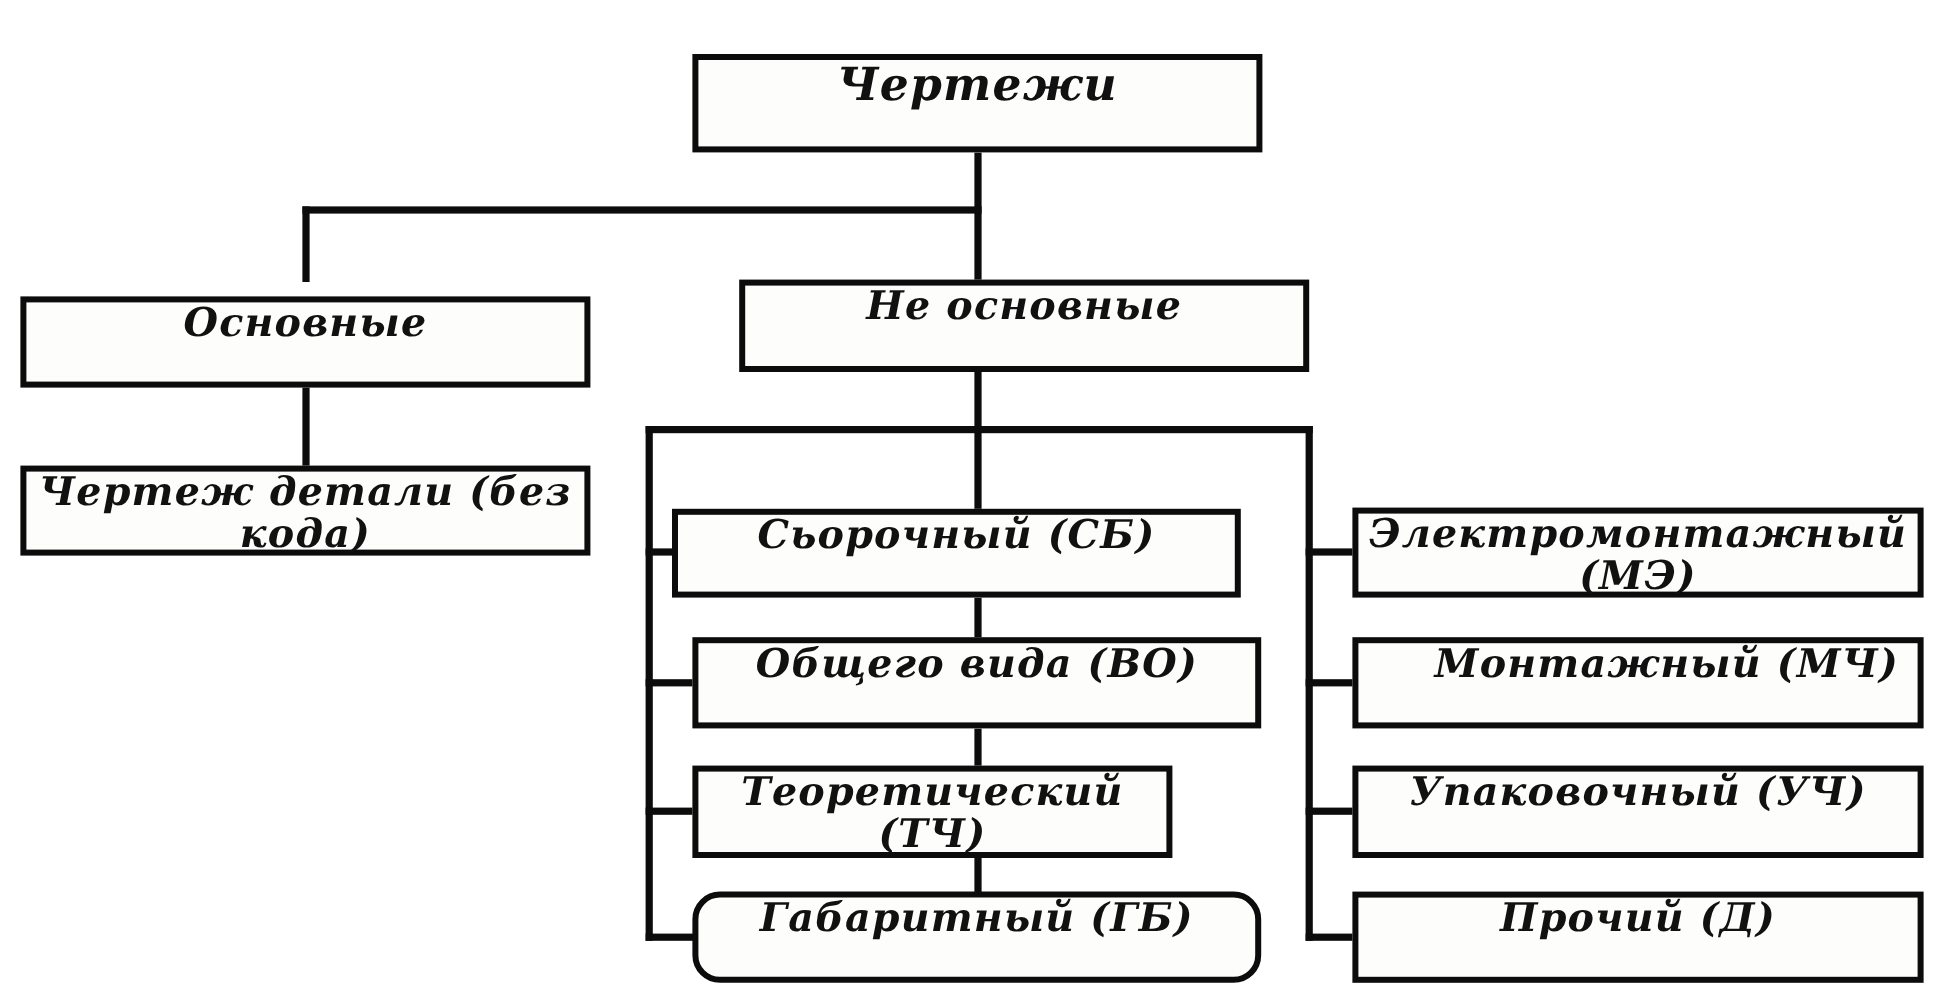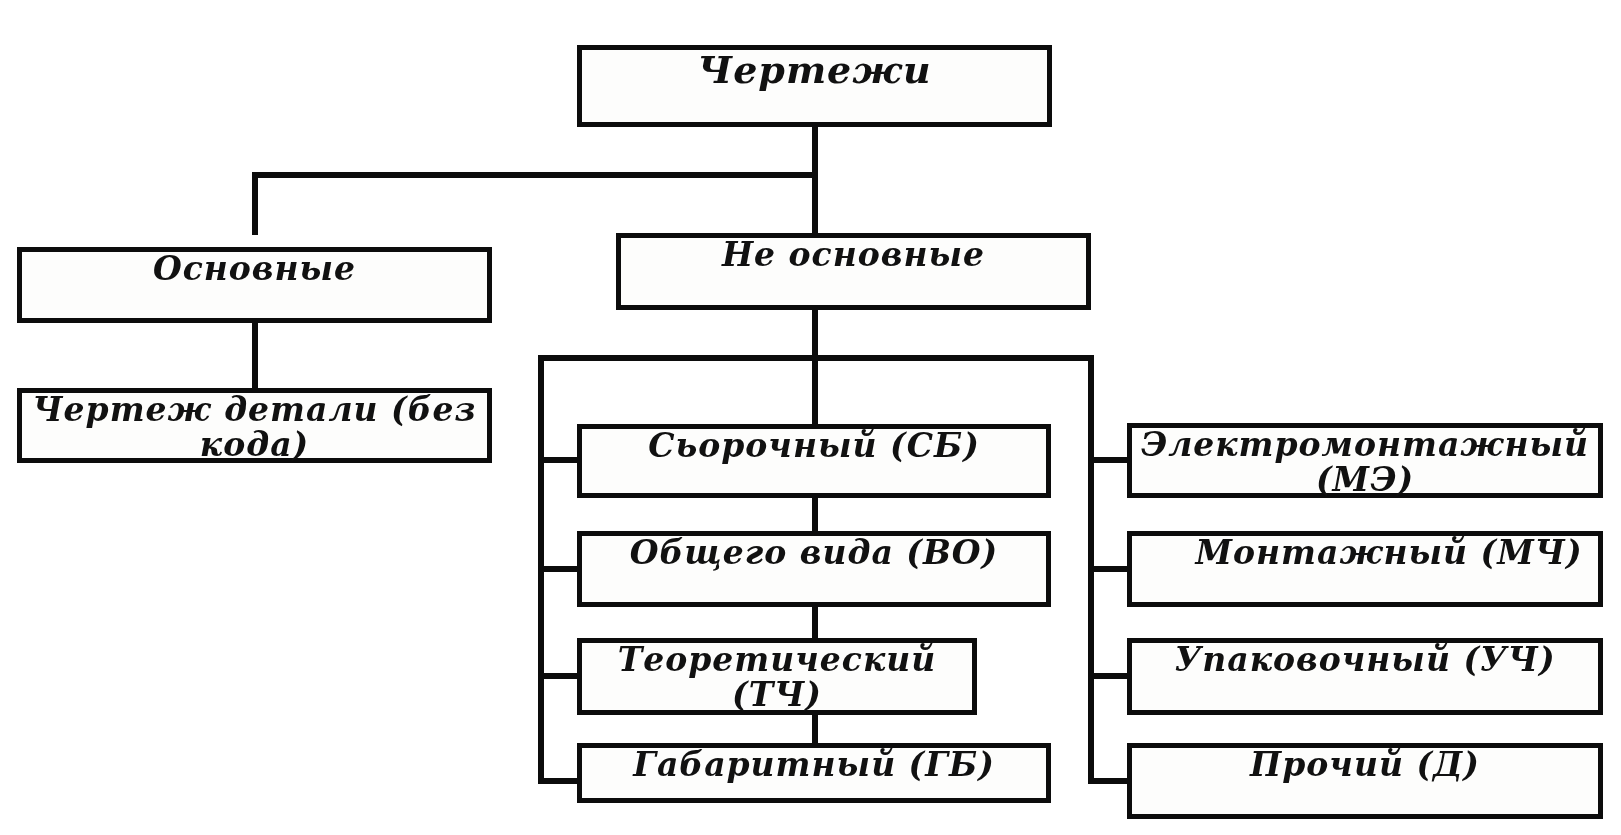--- a/index.html
+++ b/index.html
@@ -37,24 +37,24 @@
     position: absolute;
     background: #0c0c0c;
     z-index: 1;
   }
 
   
   .n-root            { left: 577px;  top: 45px;  width: 475px; height: 82px; }
   .n-osnovnye        { left: 17px;   top: 233px; width: 475px; height: 76px; margin-top: 14px; }
   .n-ne-osnovnye     { left: 577px;  top: 233px; width: 475px; height: 77px; margin-left: 39px; }
   .n-chertezh-detali { left: 17px;   top: 388px; width: 475px; height: 75px; }
-  .n-m0 { left: 577px;  top: 424px; width: 474px; height: 74px; }
+  .n-m0 { left: 560px;  top: 424px; width: 474px; height: 74px; }
   .n-m1 { left: 577px;  top: 531px; width: 474px; height: 76px; }
   .n-m2 { left: 577px;  top: 638px; width: 400px; height: 77px; }
-  .n-m3 { left: 577px;  top: 743px; width: 474px; height: 60px; }
+  .n-m3 { left: 577px;  top: 743px; width: 474px; height: 76px; border-radius: 23px; }
   .n-r0 { left: 1127px; top: 423px; width: 476px; height: 75px; }
   .n-r1 { left: 1127px; top: 531px; width: 476px; height: 76px; padding-left: 48px; }
   .n-r2 { left: 1127px; top: 638px; width: 476px; height: 77px; }
   .n-r3 { left: 1127px; top: 743px; width: 476px; height: 76px; }
 
   
   .e-root-drop     { left: 812px;  top: 127px; width: 6px;   height: 108px; } 
   .e-top-h         { left: 252px;  top: 172px; width: 566px; height: 6px;  }  
   .e-left-drop     { left: 252px;  top: 172px; width: 6px;   height: 63px; }  
   .e-osn-detali    { left: 252px;  top: 308px; width: 6px;   height: 82px; }  

